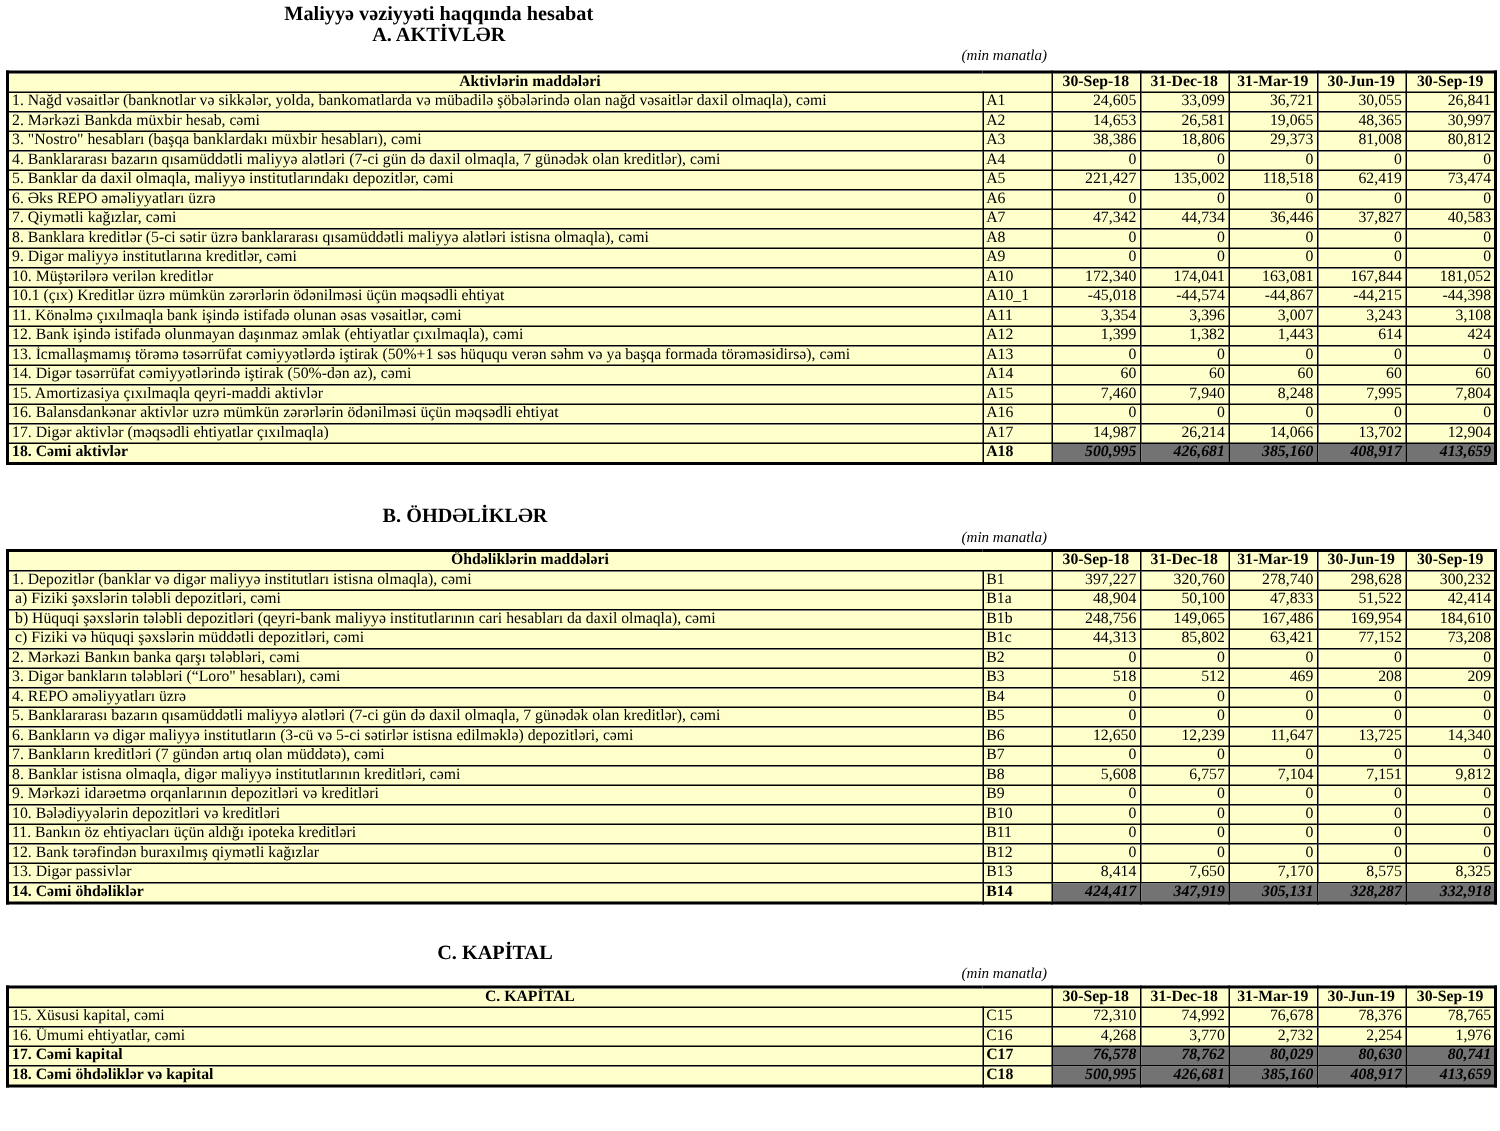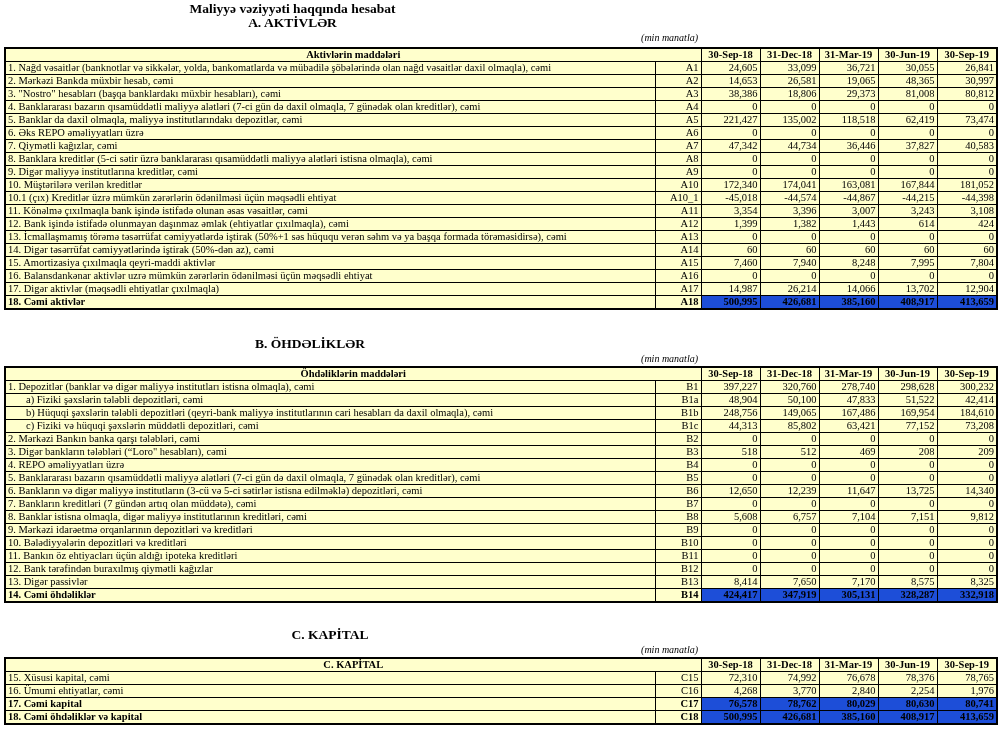--- a/index.html
+++ b/index.html
@@ -49,34 +49,34 @@
     text-align: center;
     border-bottom: 2px solid #000;
   }
   td.hdr-date {
     font-weight: bold;
     text-align: center;
     border-bottom: 2px solid #000;
     border-left: 2px solid #000;
   }
   td.lbl { text-align: left; }
-  td.lbl.indent { padding-left: 20px; margin-left: 16px; }
+  td.lbl.indent { padding-left: 4px; margin-left: 16px; }
   td.code {
-    text-align: right;
+    text-align: left;
     border-left: 2px solid #000;
     border-right: 2px solid #000;
   }
   td.num {
     background: #ffffff;
     text-align: right;
     border-left: 2px solid #000;
     padding-right: 3px;
   }
   tr.total td { font-weight: bold; }
-  tr.total td.num { background: #1d4ed8; }
+  tr.total td.num { background: #737373; font-style: italic; }
 </style>
 </head>
 <body>
 
 <div class="abs page-title" style="top:2px; left:0; width:585px;">Maliyyə vəziyyəti haqqında hesabat</div>
 <div class="abs section-title" style="top:16px; left:0; width:585px;">A. AKTİVLƏR</div>
 <div class="abs unit-note" style="top:32px; left:0; width:698px;">(min manatla)</div>
 <table class="report" style="top:47px;">
   <colgroup>
     <col style="width:650px">
@@ -475,21 +475,21 @@
         <td class="num">74,992</td>
         <td class="num">76,678</td>
         <td class="num">78,376</td>
         <td class="num">78,765</td>
       </tr>
       <tr>
         <td class="lbl">16. Ümumi ehtiyatlar, cəmi</td>
         <td class="code">C16</td>
         <td class="num">4,268</td>
         <td class="num">3,770</td>
-        <td class="num">2,840</td>
+        <td class="num">2,732</td>
         <td class="num">2,254</td>
         <td class="num">1,976</td>
       </tr>
       <tr class="total">
         <td class="lbl">17. Cəmi kapital</td>
         <td class="code">C17</td>
         <td class="num">76,578</td>
         <td class="num">78,762</td>
         <td class="num">80,029</td>
         <td class="num">80,630</td>

